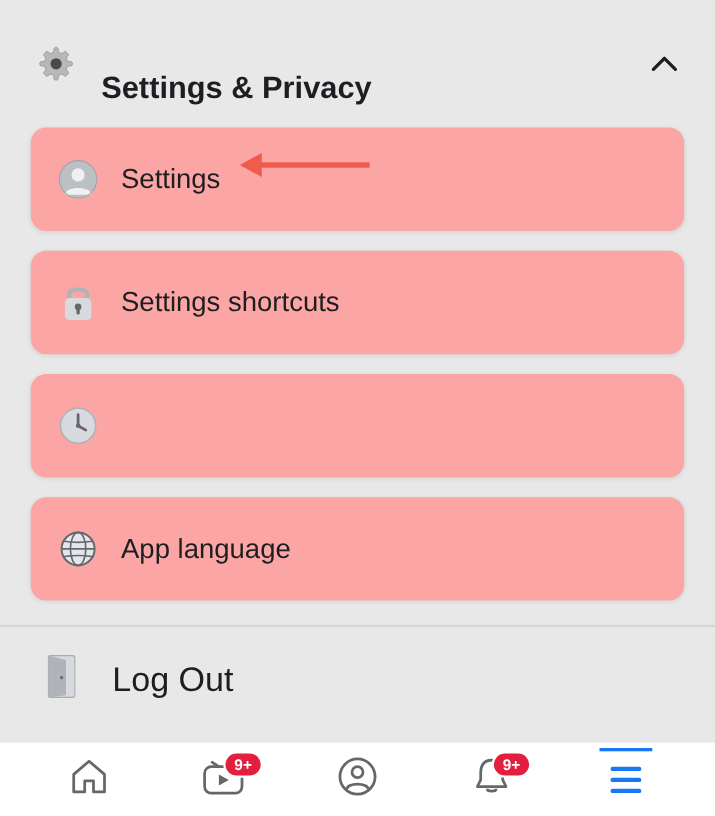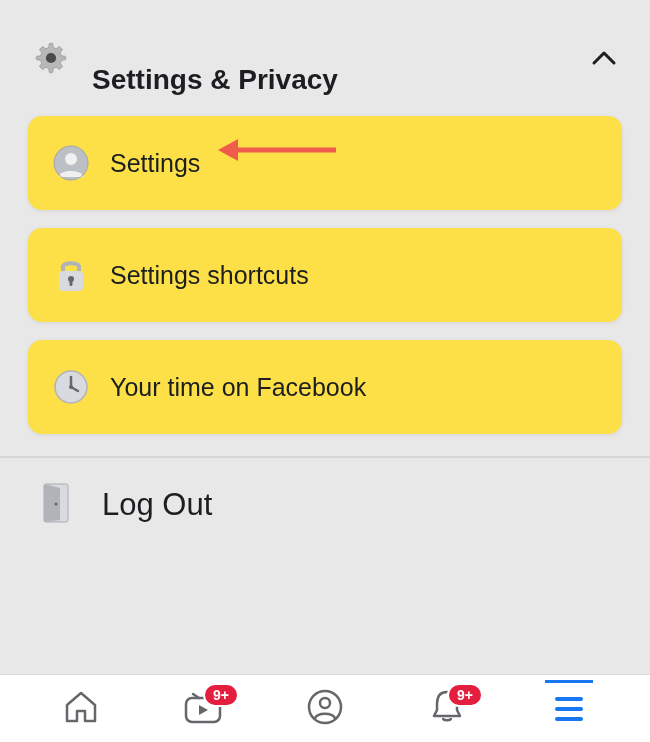--- a/index.html
+++ b/index.html
@@ -35,21 +35,21 @@
       align-items: center;
       justify-content: center;
     }
     .items-container {
       padding: 0 28px;
       display: flex;
       flex-direction: column;
       gap: 18px;
     }
     .item-card {
-      background: #fde047;
+      background: #fca5a5;
       border-radius: 14px;
       padding: 28px 24px;
       display: flex;
       align-items: center;
       gap: 20px;
       box-shadow: 0 1px 4px rgba(0,0,0,0.08);
     }
     .item-label {
       font-size: 25px;
       font-weight: 500;
@@ -186,23 +186,34 @@
 
   <div class="item-card">
     <span class="icon-circle">
       <svg width="36" height="36" viewBox="0 0 36 36">
         <circle cx="18" cy="18" r="16" fill="#d8dadf" stroke="#b0b3b8" stroke-width="1.5"></circle>
         <line x1="18" y1="18" x2="18" y2="8" stroke="#65676b" stroke-width="2.5" stroke-linecap="round"></line>
         <line x1="18" y1="18" x2="25" y2="22" stroke="#65676b" stroke-width="2.5" stroke-linecap="round"></line>
         <circle cx="18" cy="18" r="2" fill="#65676b"></circle>
       </svg>
     </span>
-    <span class="item-label">Your time on Facebook</span>
-  </div>
-
+  </div>
+
+  <div class="item-card">
+    <span class="icon-circle">
+      <svg width="36" height="36" viewBox="0 0 36 36">
+        <circle cx="18" cy="18" r="15" fill="#e4e6eb" stroke="#65676b" stroke-width="1.8"></circle>
+        <ellipse cx="18" cy="18" rx="7" ry="15" fill="none" stroke="#65676b" stroke-width="1.5"></ellipse>
+        <line x1="3" y1="18" x2="33" y2="18" stroke="#65676b" stroke-width="1.5"></line>
+        <path d="M5 11 Q18 13 31 11" fill="none" stroke="#65676b" stroke-width="1.5"></path>
+        <path d="M5 25 Q18 23 31 25" fill="none" stroke="#65676b" stroke-width="1.5"></path>
+      </svg>
+    </span>
+    <span class="item-label">App language</span>
+  </div>
 
 </div>
 
 <div class="divider"></div>
 
 <div class="logout-row">
   <span>
     <svg width="32" height="42" viewBox="0 0 32 42">
       <rect x="2" y="2" width="24" height="38" rx="2" fill="#d8dadf" stroke="#a8abb0" stroke-width="1"></rect>
       <path d="M2 2 L18 6 L18 38 L2 40 Z" fill="#b0b3b8"></path>

